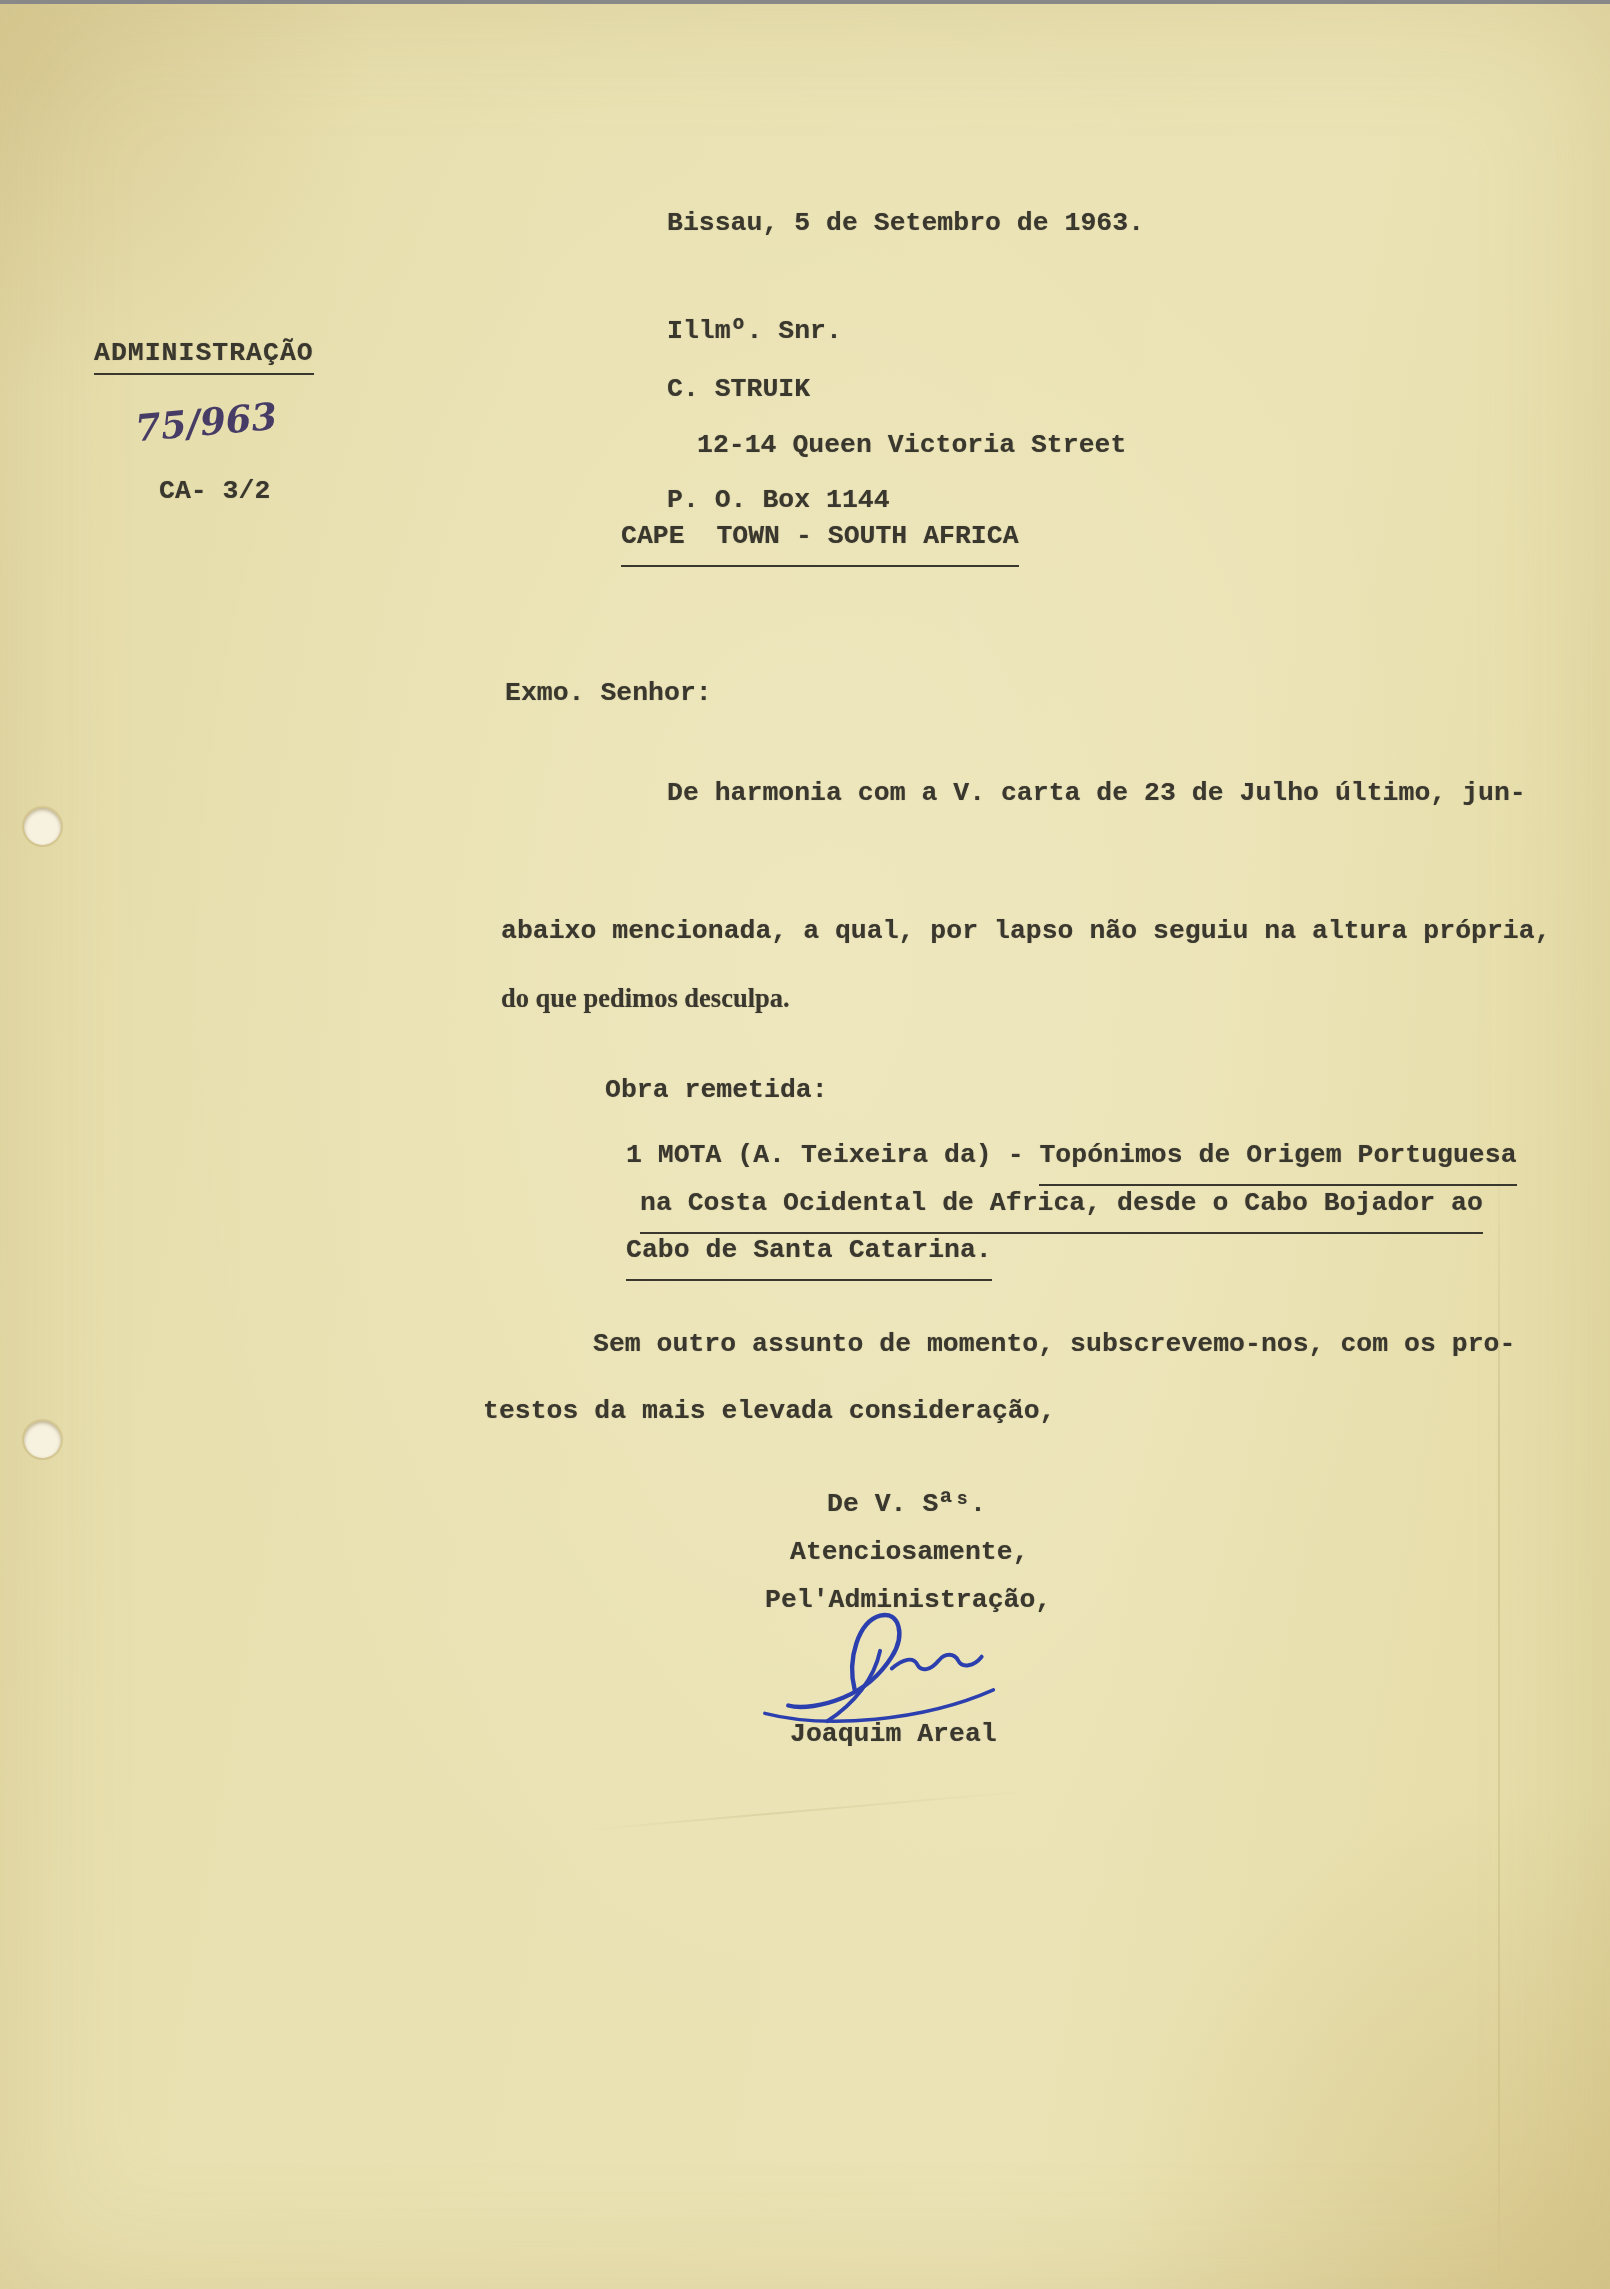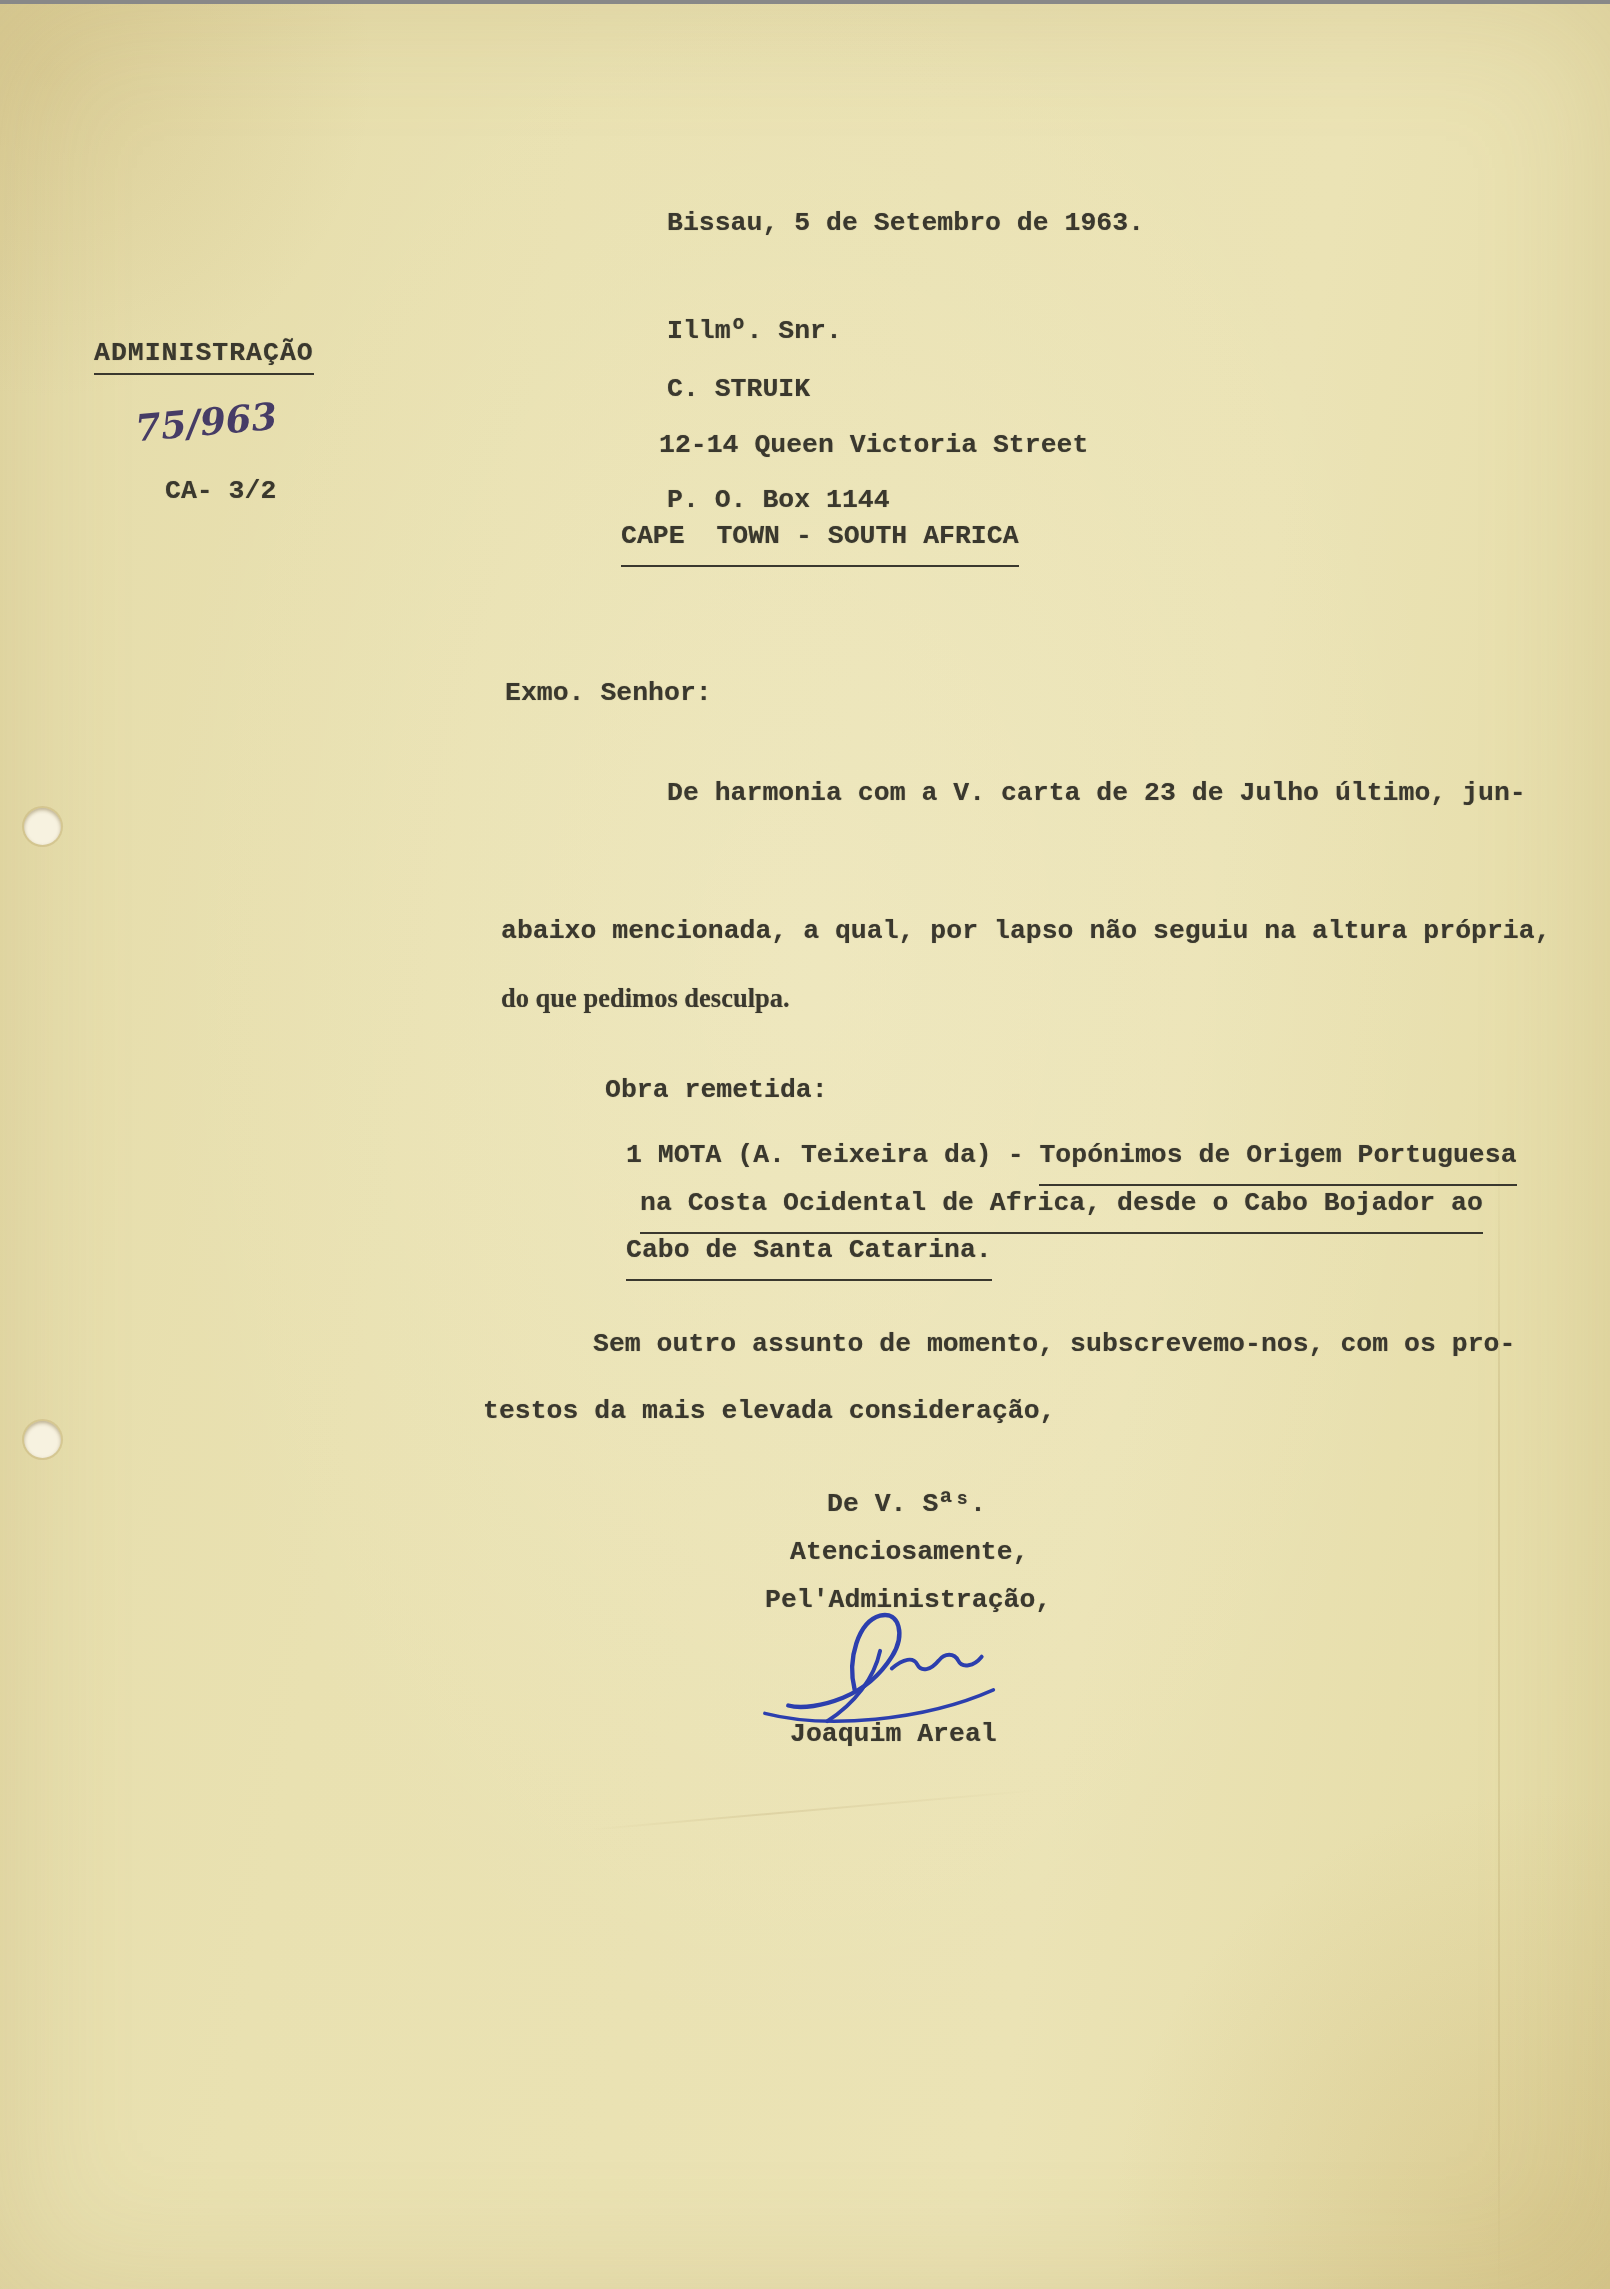--- a/index.html
+++ b/index.html
@@ -69,24 +69,24 @@
   .sig path{
     fill:none;
     stroke:var(--signature-ink,#2c3fae);
     stroke-linecap:round;
     stroke-linejoin:round;
   }
   
   .date       {left:667px;top:204px;}
   .admin      {left:94px; top:334px;}
   .refnum     {left:135px;top:396px;}
-  .refcode    {left:165px;top:472px;}
+  .refcode    {left:159px;top:472px;}
   .rec-sal    {left:667px;top:312px;}
   .rec-name   {left:667px;top:370px;}
-  .rec-street {left:659px;top:426px;text-align:center;}
+  .rec-street {left:697px;top:426px;text-align:center;}
   .rec-box    {left:667px;top:481px;}
   .rec-city   {left:621px;top:517px;}
   .greeting   {left:505px;top:674px;}
   .bl0        {left:667px;top:774px;}
   .bl1        {left:501px;top:844px;}
   .bl2        {left:501px;top:912px;}
   .bl3        {left:501px;top:979px;font-family:Liberation Serif, serif;}
   .works-head {left:605px;top:1071px;}
   .wi1        {left:626px;top:1136px;}
   .wi2        {left:640px;top:1184px;}

